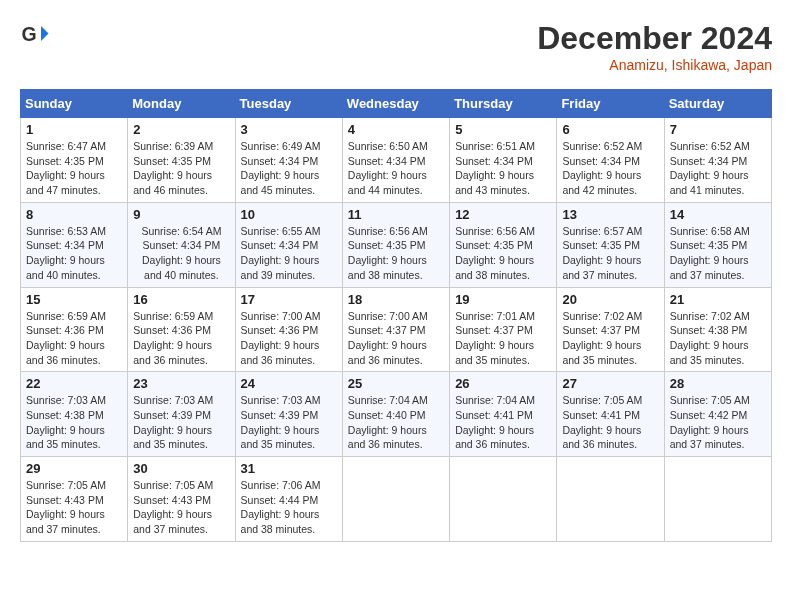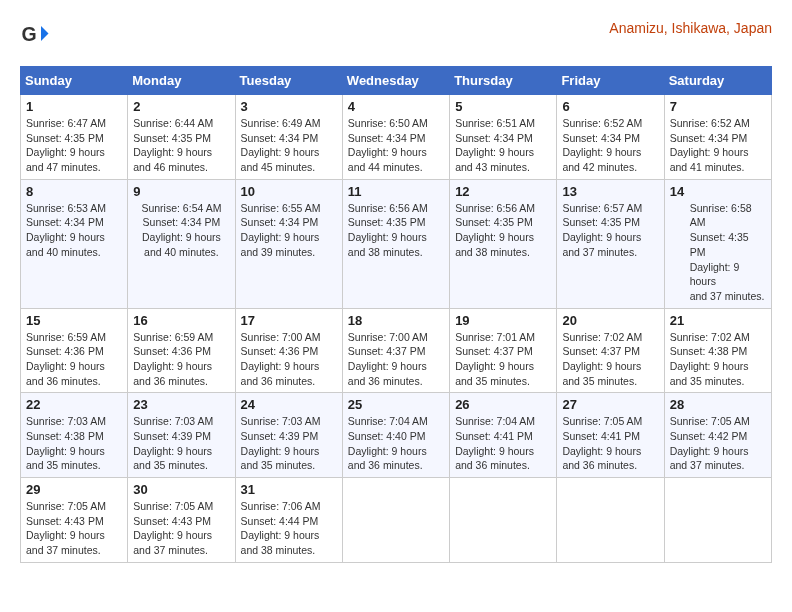--- a/index.html
+++ b/index.html
@@ -94,20 +94,21 @@
 <body>
 
 <div class="header">
   <div class="logo">
     <svg class="logo-icon" viewBox="0 0 40 40">
       <text x="2" y="28" font-size="26" font-weight="bold" fill="#333">G</text>
       <polygon points="28,8 38,18 28,28" fill="#1a73e8"></polygon>
     </svg>
   </div>
   <div class="title-area">
+    <div class="month-title">December 2024</div>
     <div class="subtitle">Anamizu, Ishikawa, Japan</div>
   </div>
 </div>
 
 <table class="calendar">
   <thead>
     <tr>
     <th>Sunday</th>
         <th>Monday</th>
         <th>Tuesday</th>
@@ -121,21 +122,21 @@
   <tr>
         <td>
           <span class="day-number">1</span>
           <div class="day-info" style="white-space: pre-line;">Sunrise: 6:47 AM
 Sunset: 4:35 PM
 Daylight: 9 hours
 and 47 minutes.</div>
         </td>
         <td>
           <span class="day-number">2</span>
-          <div class="day-info" style="white-space: pre-line;">Sunrise: 6:44 AM
+          <div class="day-info" style="white-space: pre-line;">Sunrise: 6:39 AM
 Sunset: 4:35 PM
 Daylight: 9 hours
 and 46 minutes.</div>
         </td>
         <td>
           <span class="day-number">3</span>
           <div class="day-info" style="white-space: pre-line;">Sunrise: 6:49 AM
 Sunset: 4:34 PM
 Daylight: 9 hours
 and 45 minutes.</div>
@@ -207,21 +208,21 @@
         </td>
         <td>
           <span class="day-number">13</span>
           <div class="day-info" style="white-space: pre-line;">Sunrise: 6:57 AM
 Sunset: 4:35 PM
 Daylight: 9 hours
 and 37 minutes.</div>
         </td>
         <td>
           <span class="day-number">14</span>
-          <div class="day-info" style="white-space: pre-line; margin-left: 20px;">Sunrise: 6:58 AM
+          <div class="day-info" style="white-space: pre-line;">Sunrise: 6:58 AM
 Sunset: 4:35 PM
 Daylight: 9 hours
 and 37 minutes.</div>
         </td>
       </tr>
       <tr>
         <td>
           <span class="day-number">15</span>
           <div class="day-info" style="white-space: pre-line;">Sunrise: 6:59 AM
 Sunset: 4:36 PM

